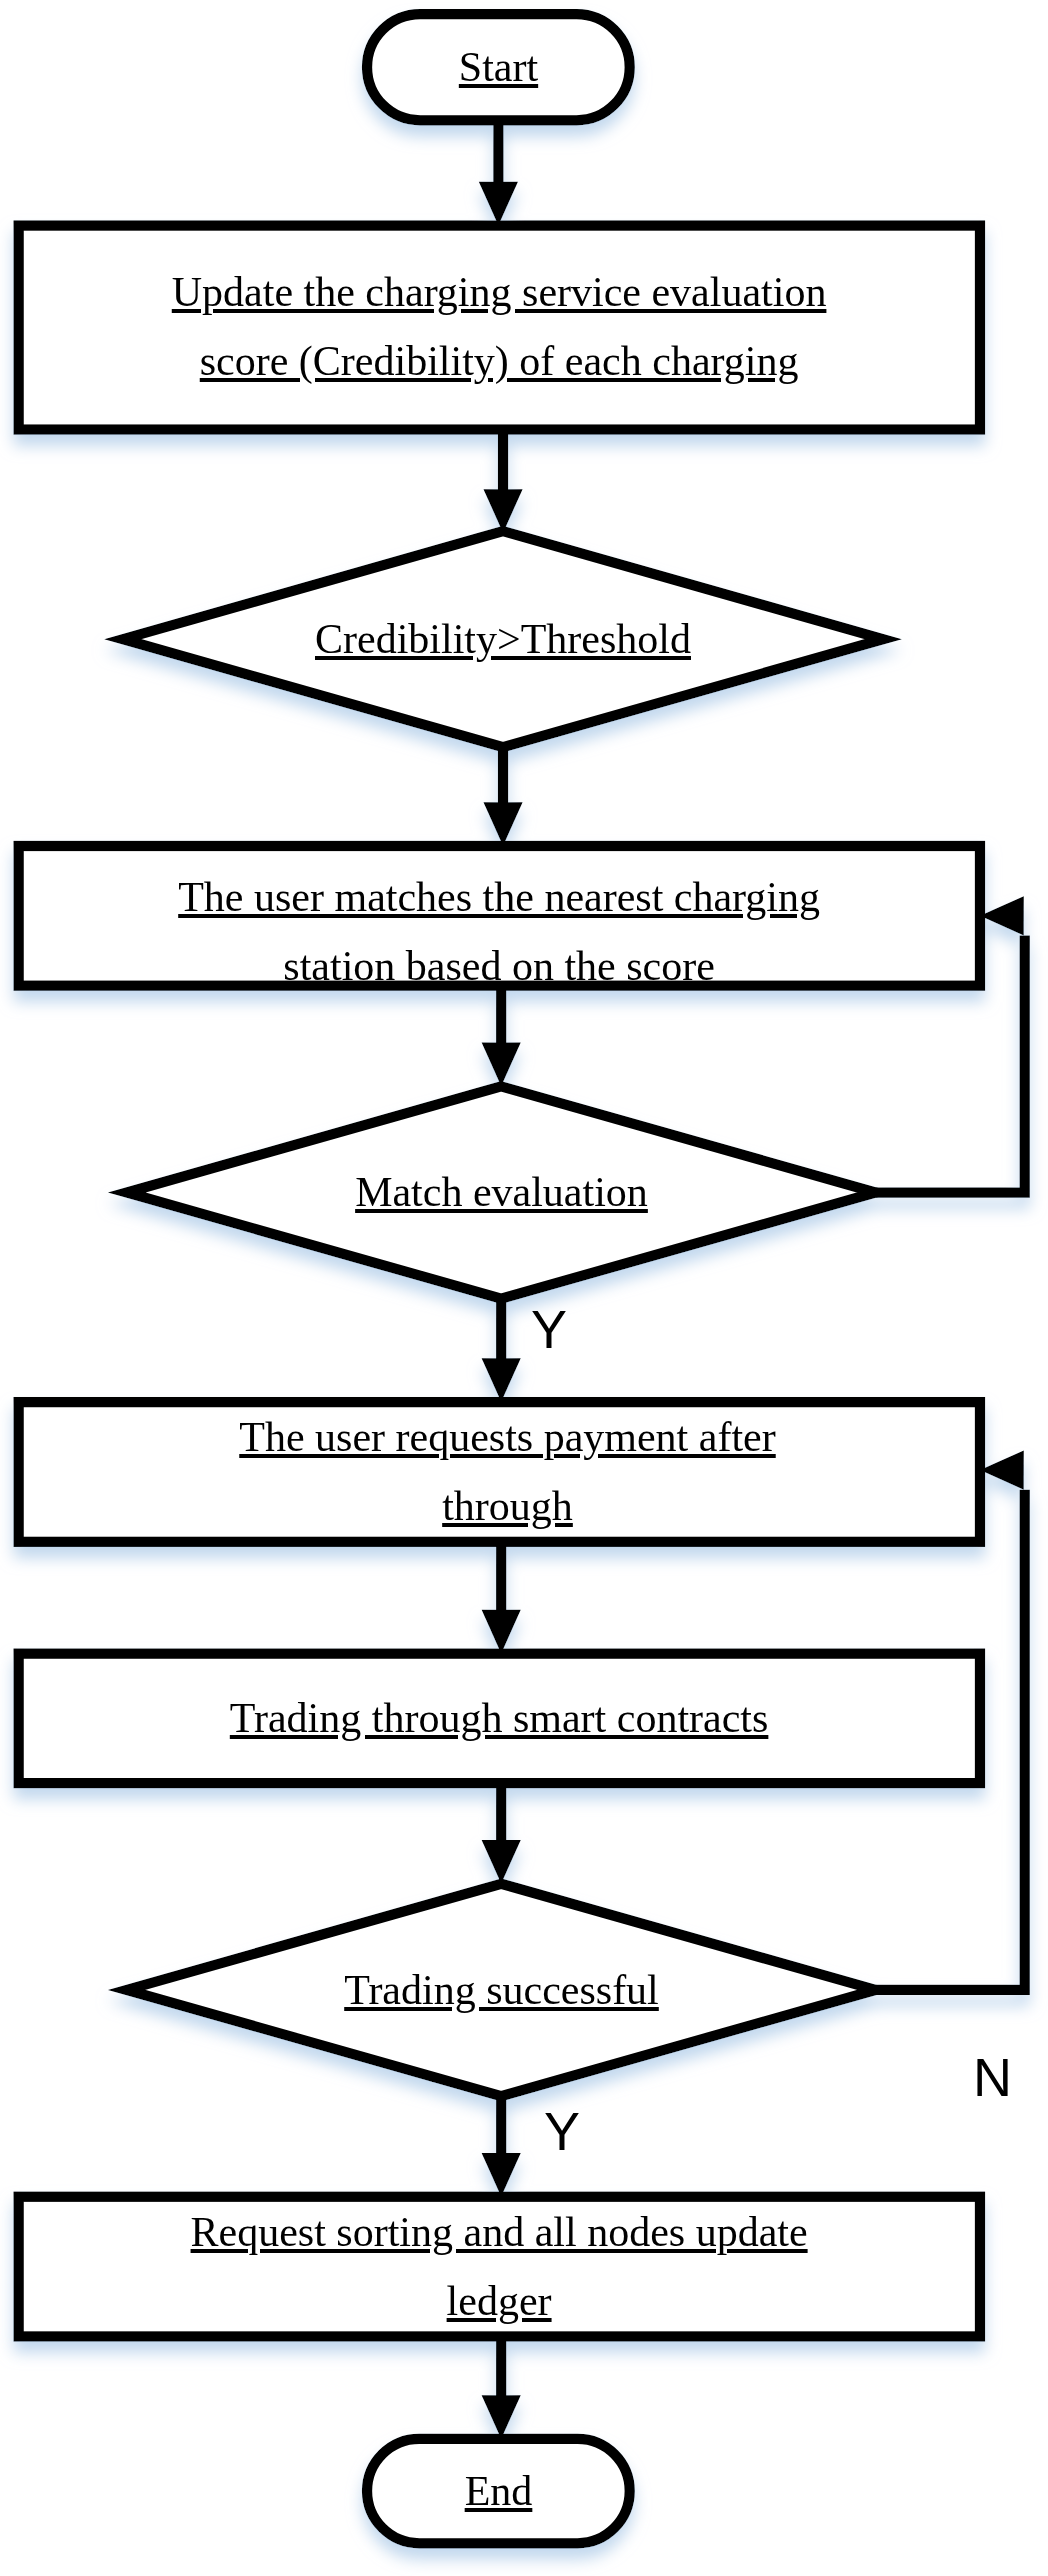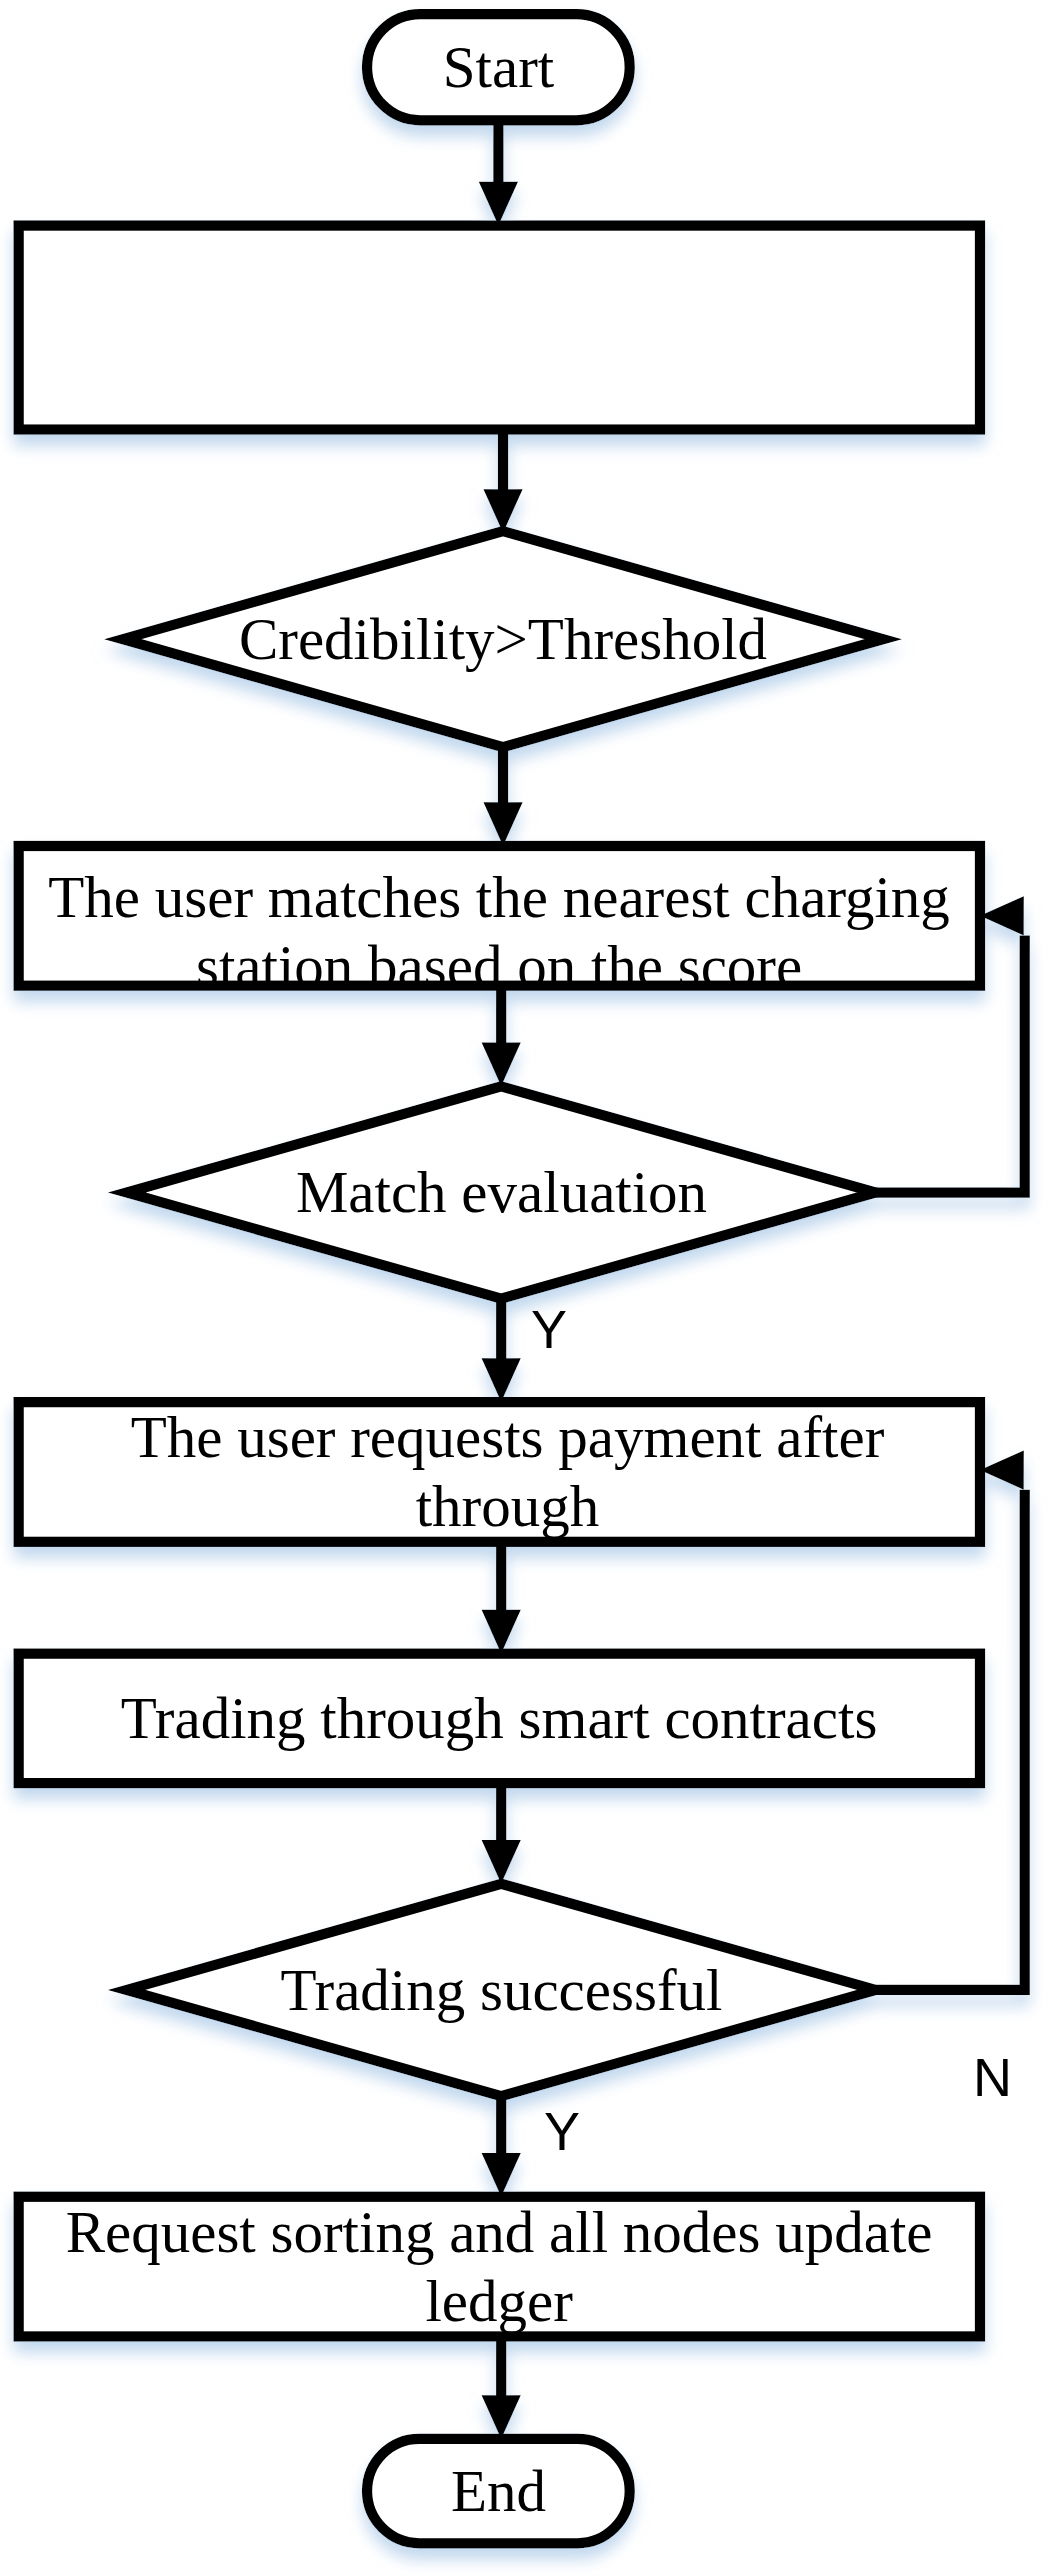--- a/index.html
+++ b/index.html
@@ -13,23 +13,24 @@
   }
   .canvas svg{position:absolute;left:0;top:0;}
   .shape{fill:#ffffff;stroke:#000000;stroke-width:11;}
   .conn{fill:none;stroke:#000000;stroke-width:11;}
   .head{fill:#000000;stroke:none;}
   .label{
     position:absolute;
     display:flex;flex-direction:column;
     align-items:center;justify-content:center;
     text-align:left;
-    font-size:59px;line-height:69px;
+    font-size:42px;line-height:69px;
     white-space:nowrap;
     pointer-events:none;
+    text-decoration:underline;
   }
   .edge-label{
     position:absolute;
     font-family:"Liberation Sans","DejaVu Sans",sans-serif;
     font-size:54px;line-height:54px;
     pointer-events:none;
   }
 </style>
 </head>
 <body>
@@ -89,20 +90,22 @@
       <rect class="shape" x="20" y="2358" width="1032" height="150"></rect>
       <rect class="shape" x="394" y="2618" width="282" height="112" rx="56" ry="56"></rect>
     </g>
   </svg>
 
   <div class="label" style="left:367px;top:14px;width:263px;height:106px;">
     <div>Start</div>
   </div>
 
   <div class="label" style="left:18.6px;top:225px;width:961px;height:204px;">
+    <div>Update the charging service evaluation</div>
+    <div>score (Credibility) of each charging</div>
   </div>
 
   <div class="label" style="left:123px;top:531px;width:760px;height:216px;">
     <div>Credibility&gt;Threshold</div>
   </div>
 
   <div class="label" style="left:18.6px;top:862px;width:961px;height:140px;">
     <div>The user matches the nearest charging</div>
     <div>station based on the score</div>
   </div>

